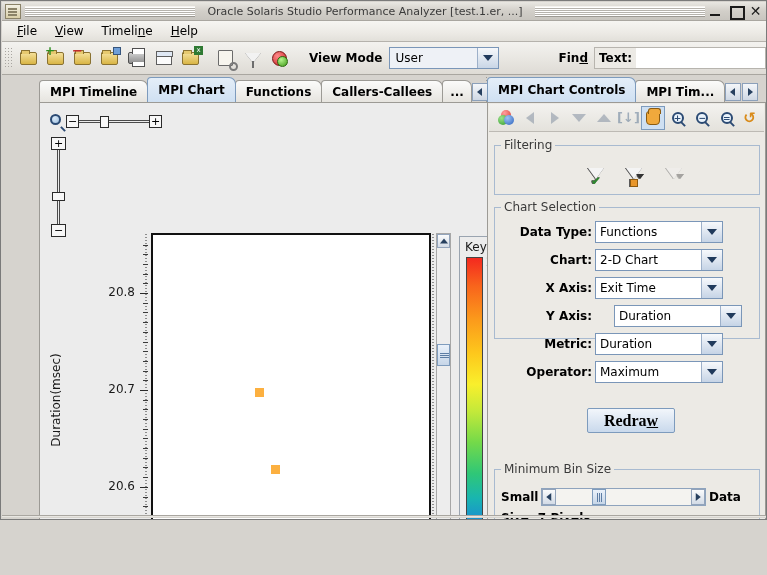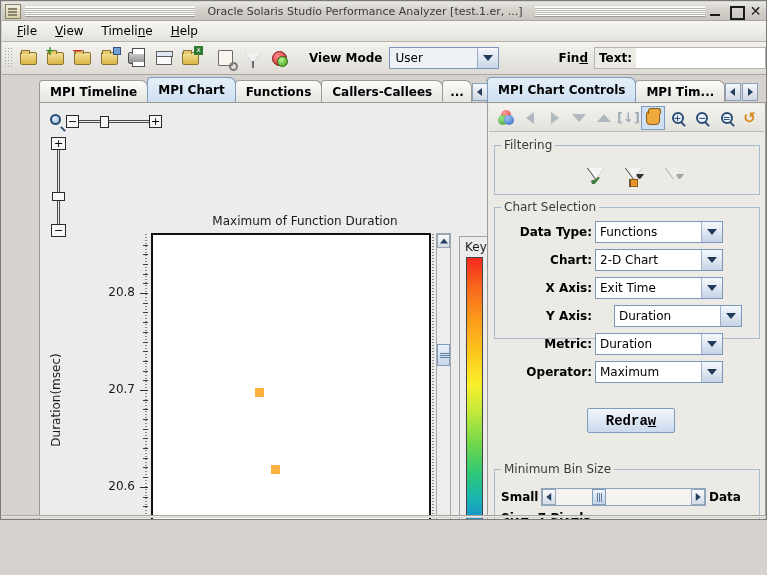--- a/index.html
+++ b/index.html
@@ -450,23 +450,23 @@
   .sel-arrow {
     width:21px; display:flex; align-items:center; justify-content:center;
     background: linear-gradient(to bottom,#f7f9fc,#c6d4e6); border-left:1px solid #9db0c9;
   }
   .sel-arrow i { width:0;height:0;border-left:5px solid transparent;border-right:5px solid transparent;border-top:6px solid #203a5c; }
 
   .redraw-btn {
     position:absolute; left:92px; top:200px; width:88px; height:25px;
     background: linear-gradient(to bottom,#f2f6fb,#c9d9ec);
     border:1px solid #7d9bbd; border-radius:2px;
-    font-size:14px; font-weight:bold; color:#000;
+    font-size:16px; font-weight:bold; color:#000;
     display:flex; align-items:center; justify-content:center; cursor:default;
-    font-family: Liberation Mono, monospace;
+    font-family: Liberation Serif, serif;
   }
   .redraw-btn u { text-decoration: underline; }
 
   .binslider {
     position:absolute; left:46px; top:18px; width:165px; height:18px;
     background:#f4f3f0; border:1px solid #8ea3bd;
   }
   .binslider .lft, .binslider .rgt {
     position:absolute; top:0; width:14px; height:16px;
     background: linear-gradient(to bottom,#fafbfc,#d3dbe6); border:1px solid #93a4bb;
@@ -608,21 +608,20 @@
           <div class="thumb"></div>
           <div class="sq plus">+</div>
         </div>
         <div class="vslider">
           <div class="track"></div>
           <div class="vsq plus">+</div>
           <div class="thumb"></div>
           <div class="vsq minus">−</div>
         </div>
 
-        <div class="chart-title">Maximum of Function Duration</div>
         <div class="ylabel">Duration(msec)</div>
         <div class="xlabel">Exit Time(sec)</div>
 
         <div class="dotted-col" style="left:105px; top:130px; height:372px;"></div>
         <div class="dotted-col" style="left:392px; top:130px; height:372px;"></div>
 
         <div id="ytick-layer">
             <div class="ytick" style="left: 100px; top: 383.812px; width: 8px;"></div>
             <div class="ytick-lbl" style="left: 49px; top: 375.812px;">20.6</div>
             <div class="ytick" style="left: 100px; top: 286.938px; width: 8px;"></div>

